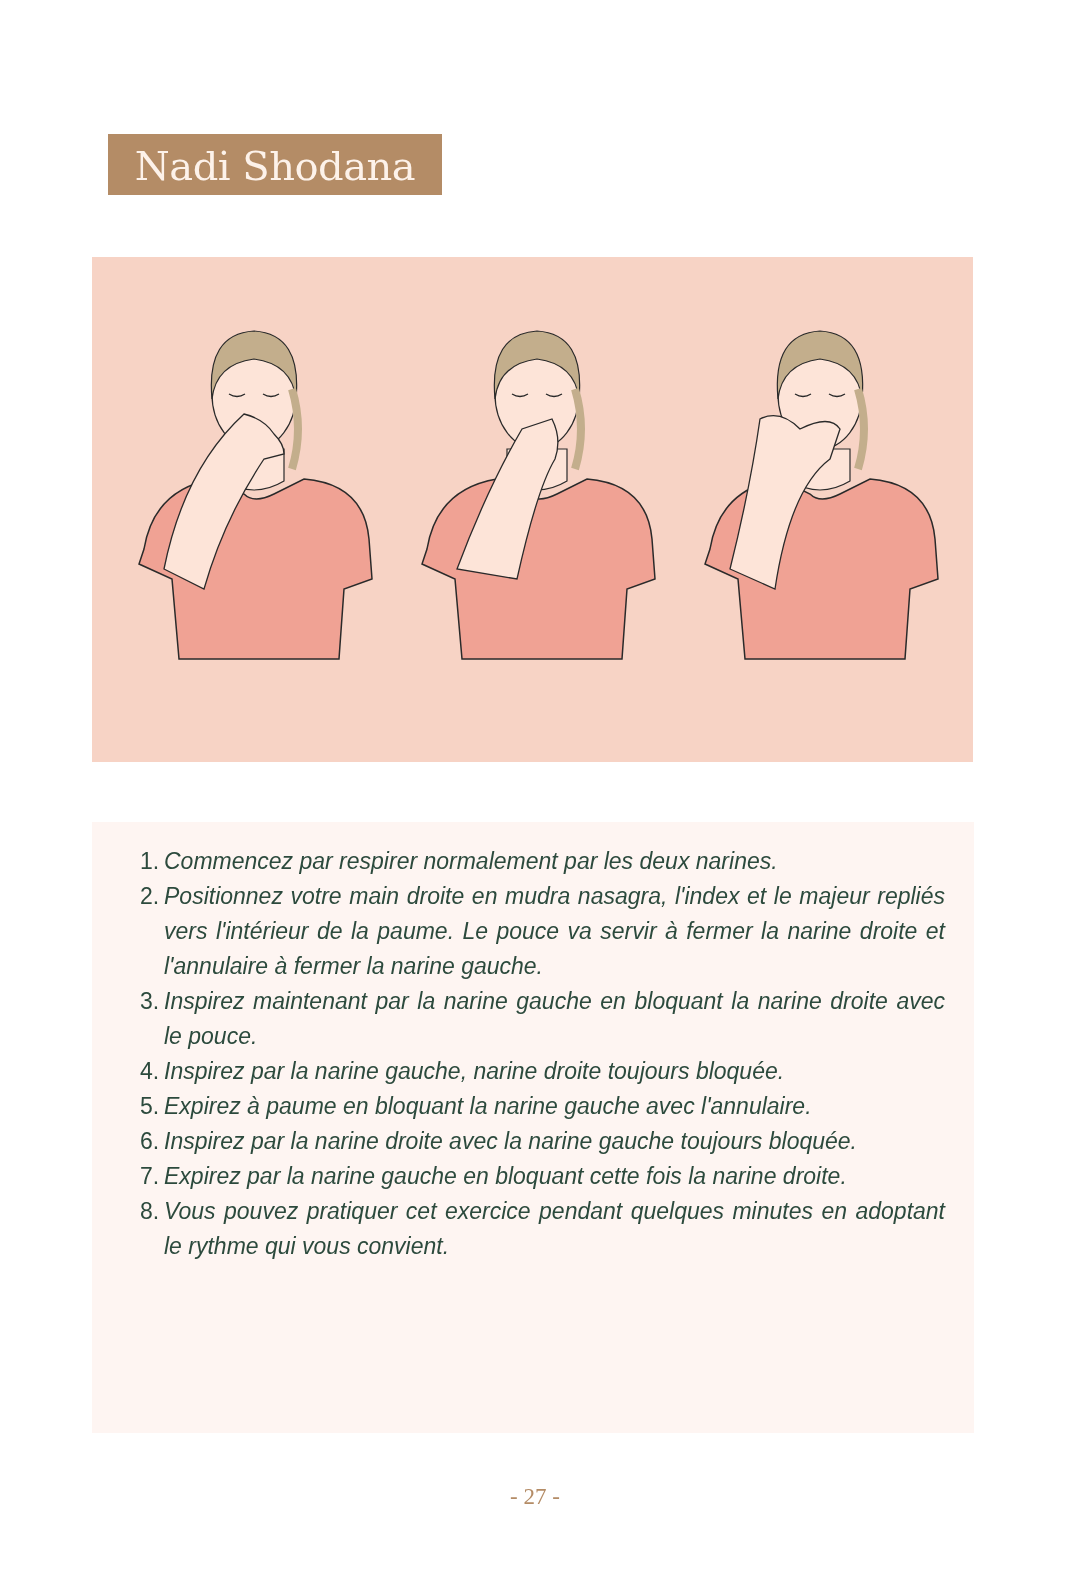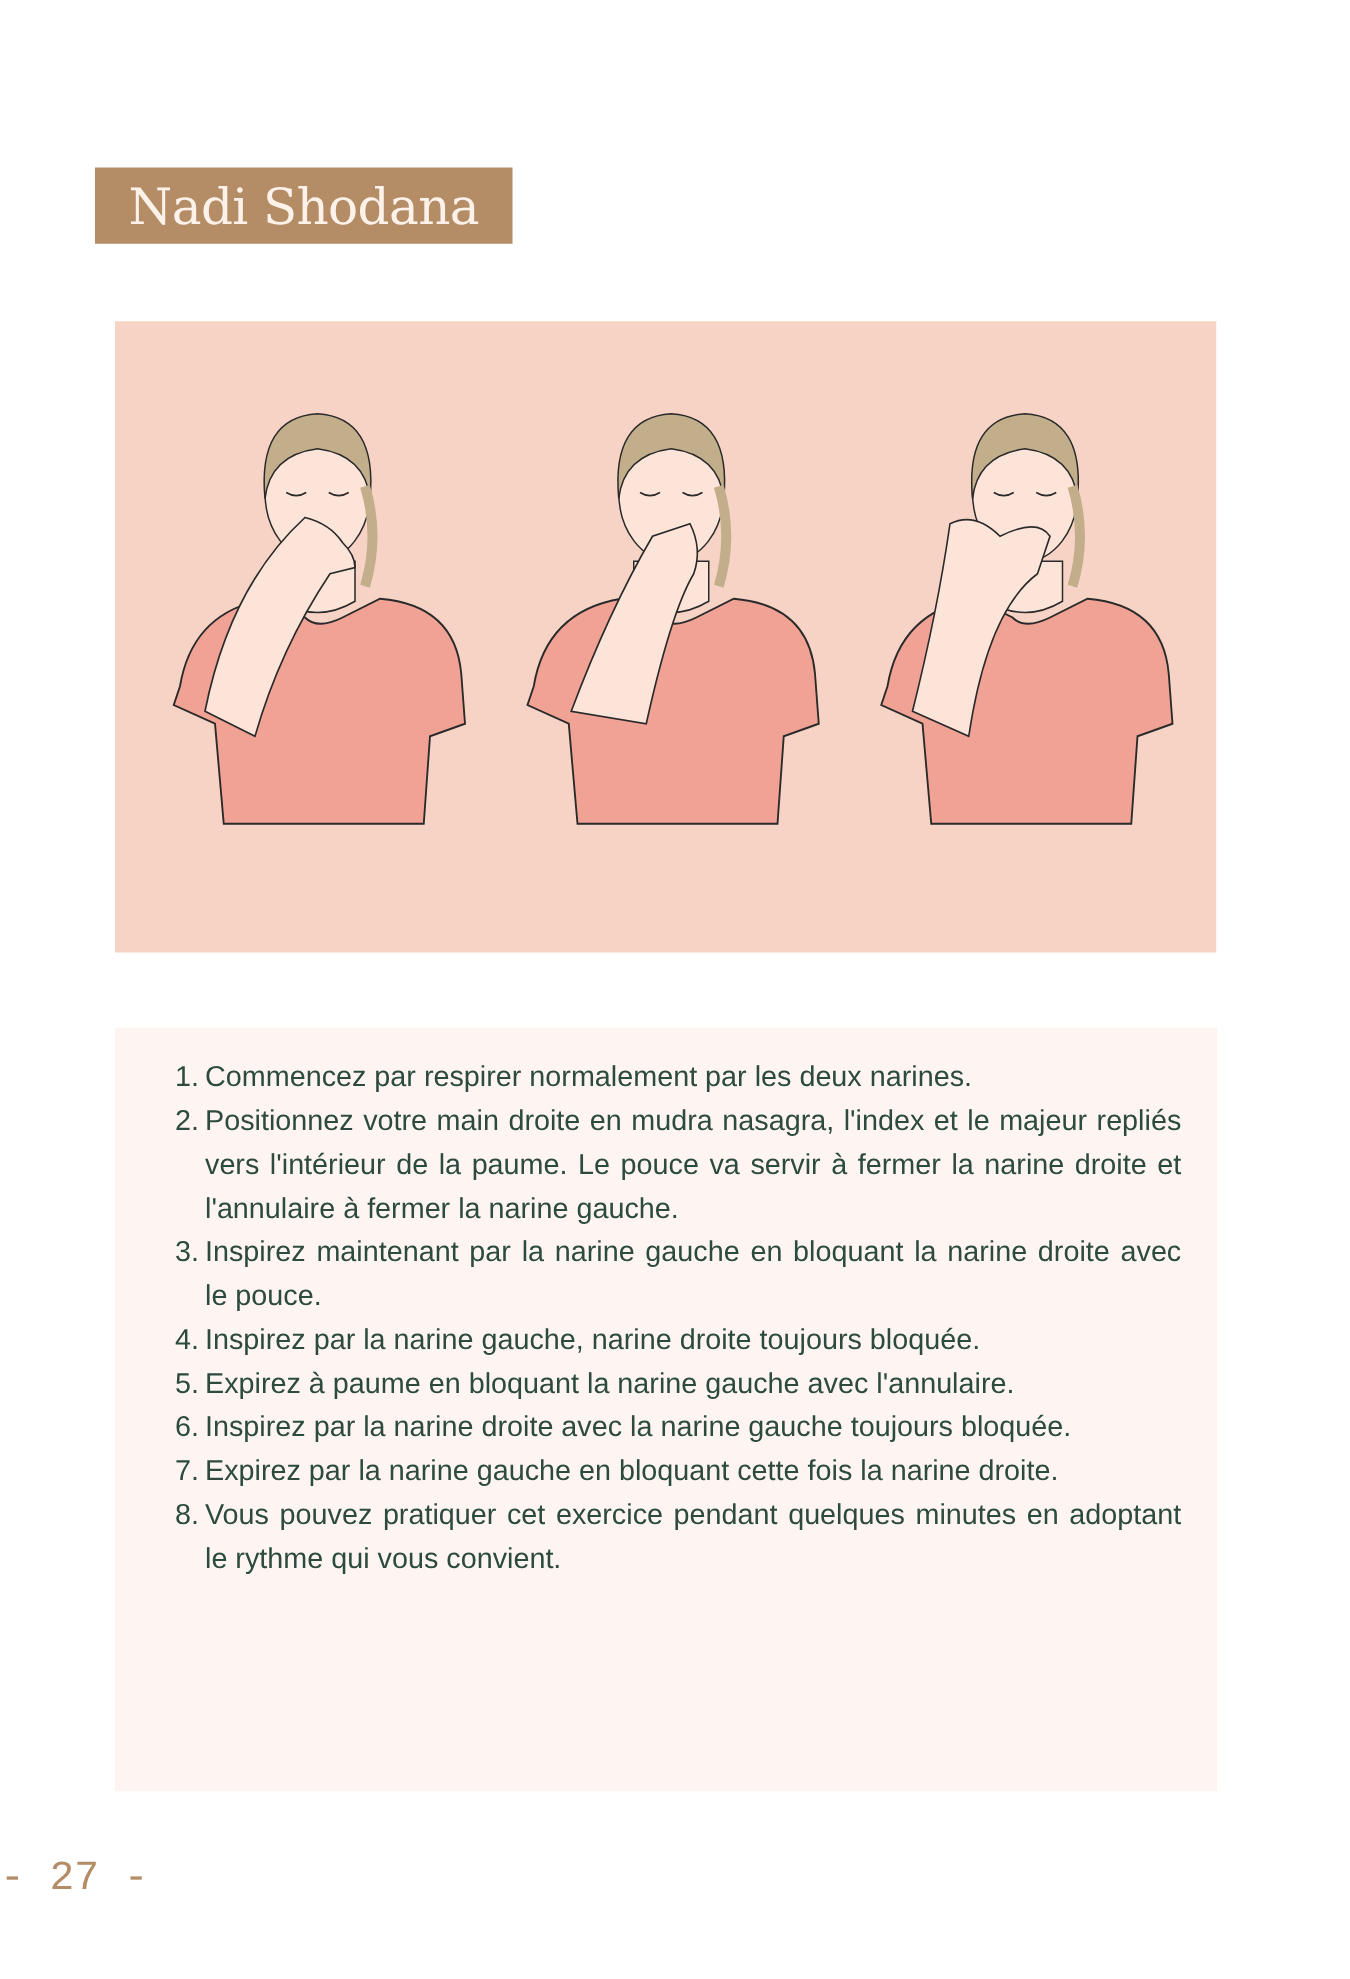--- a/index.html
+++ b/index.html
@@ -1,18 +1,18 @@
 <!DOCTYPE html>
 <html><head>
 <meta charset="utf-8">
 <style>
   html, body { margin: 0; padding: 0; background: #ffffff; }
   body { width: 1080px; height: 1583px; position: relative; overflow: hidden; font-family: "Liberation Sans", sans-serif; }
   .title-box {
-    position: absolute; left: 76px; top: 134px; width: 334px; height: 61px;
+    position: absolute; left: 108px; top: 134px; width: 334px; height: 61px;
     background: #b48c66; display: flex; align-items: center; justify-content: center;
   }
   .title-text {
     font-family: "DejaVu Serif", serif; color: #fdf2ea; font-size: 40px; letter-spacing: -0.5px;
     padding-top: 2px;
   }
   .illus-panel {
     position: absolute; left: 92px; top: 257px; width: 881px; height: 505px; background: #f7d3c5;
   }
   .figure { position: absolute; top: 62px; width: 260px; height: 350px; }
@@ -22,24 +22,24 @@
   .instructions {
     position: absolute; left: 92px; top: 822px; width: 882px; height: 611px; background: #fef5f2;
   }
   ol.steps {
     list-style: none; margin: 0; padding: 0;
     position: absolute; left: 48px; top: 22px; width: 805px;
     font-family: "Liberation Sans", sans-serif; font-size: 23px; line-height: 35px; color: #2c4a3d;
   }
   ol.steps li { position: relative; padding-left: 24px; text-align: justify; }
   ol.steps li .num { position: absolute; left: 0; top: 0; }
-  ol.steps li .txt { display: block; }
+  ol.steps li .txt { display: block; font-style: italic; }
   .page-num {
-    position: absolute; left: 0; width: 1070px; top: 1484px; text-align: left;
-    font-family: Liberation Mono, monospace; font-size: 33px; color: #b48c66;
+    position: absolute; left: 0; width: 1070px; top: 1484px; text-align: center;
+    font-family: Liberation Serif, serif; font-size: 23px; color: #b48c66;
   }
 </style>
 </head>
 <body>
 
 <div class="title-box">
   <span class="title-text">Nadi Shodana</span>
 </div>
 
 <div class="illus-panel">

